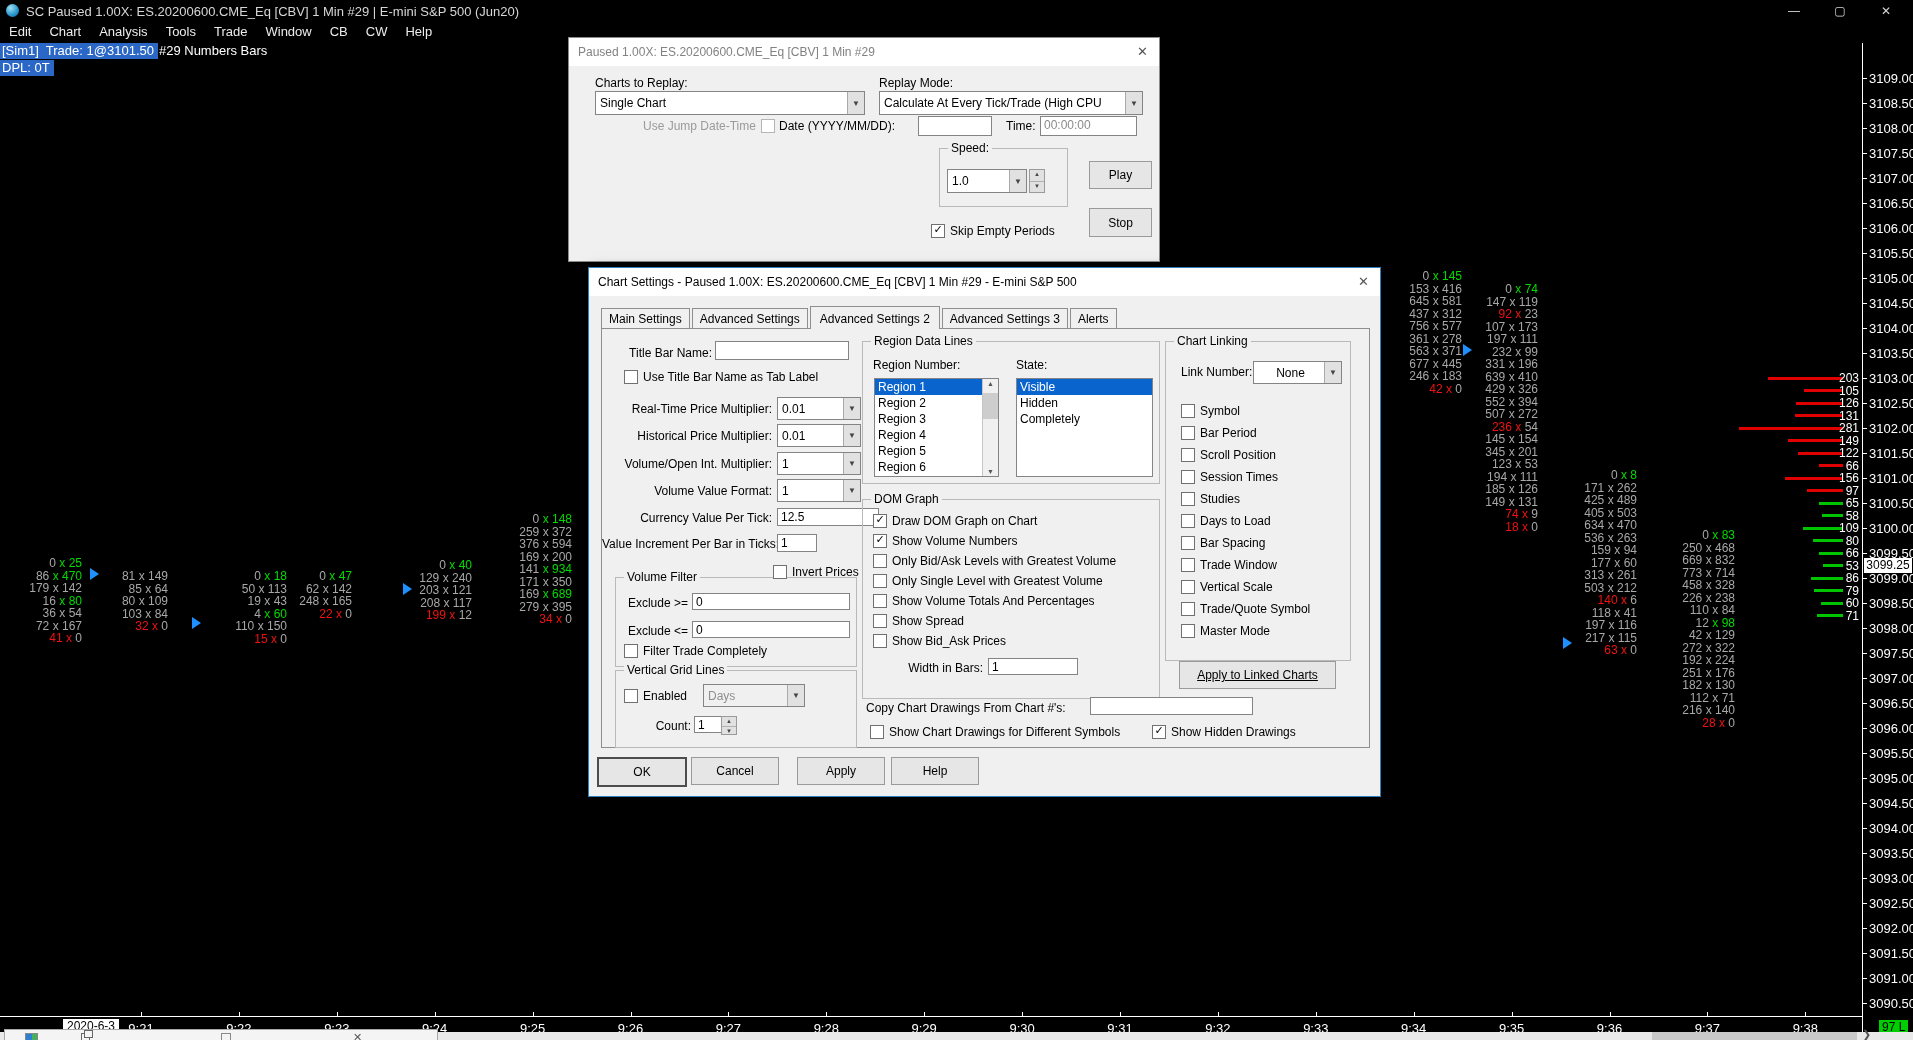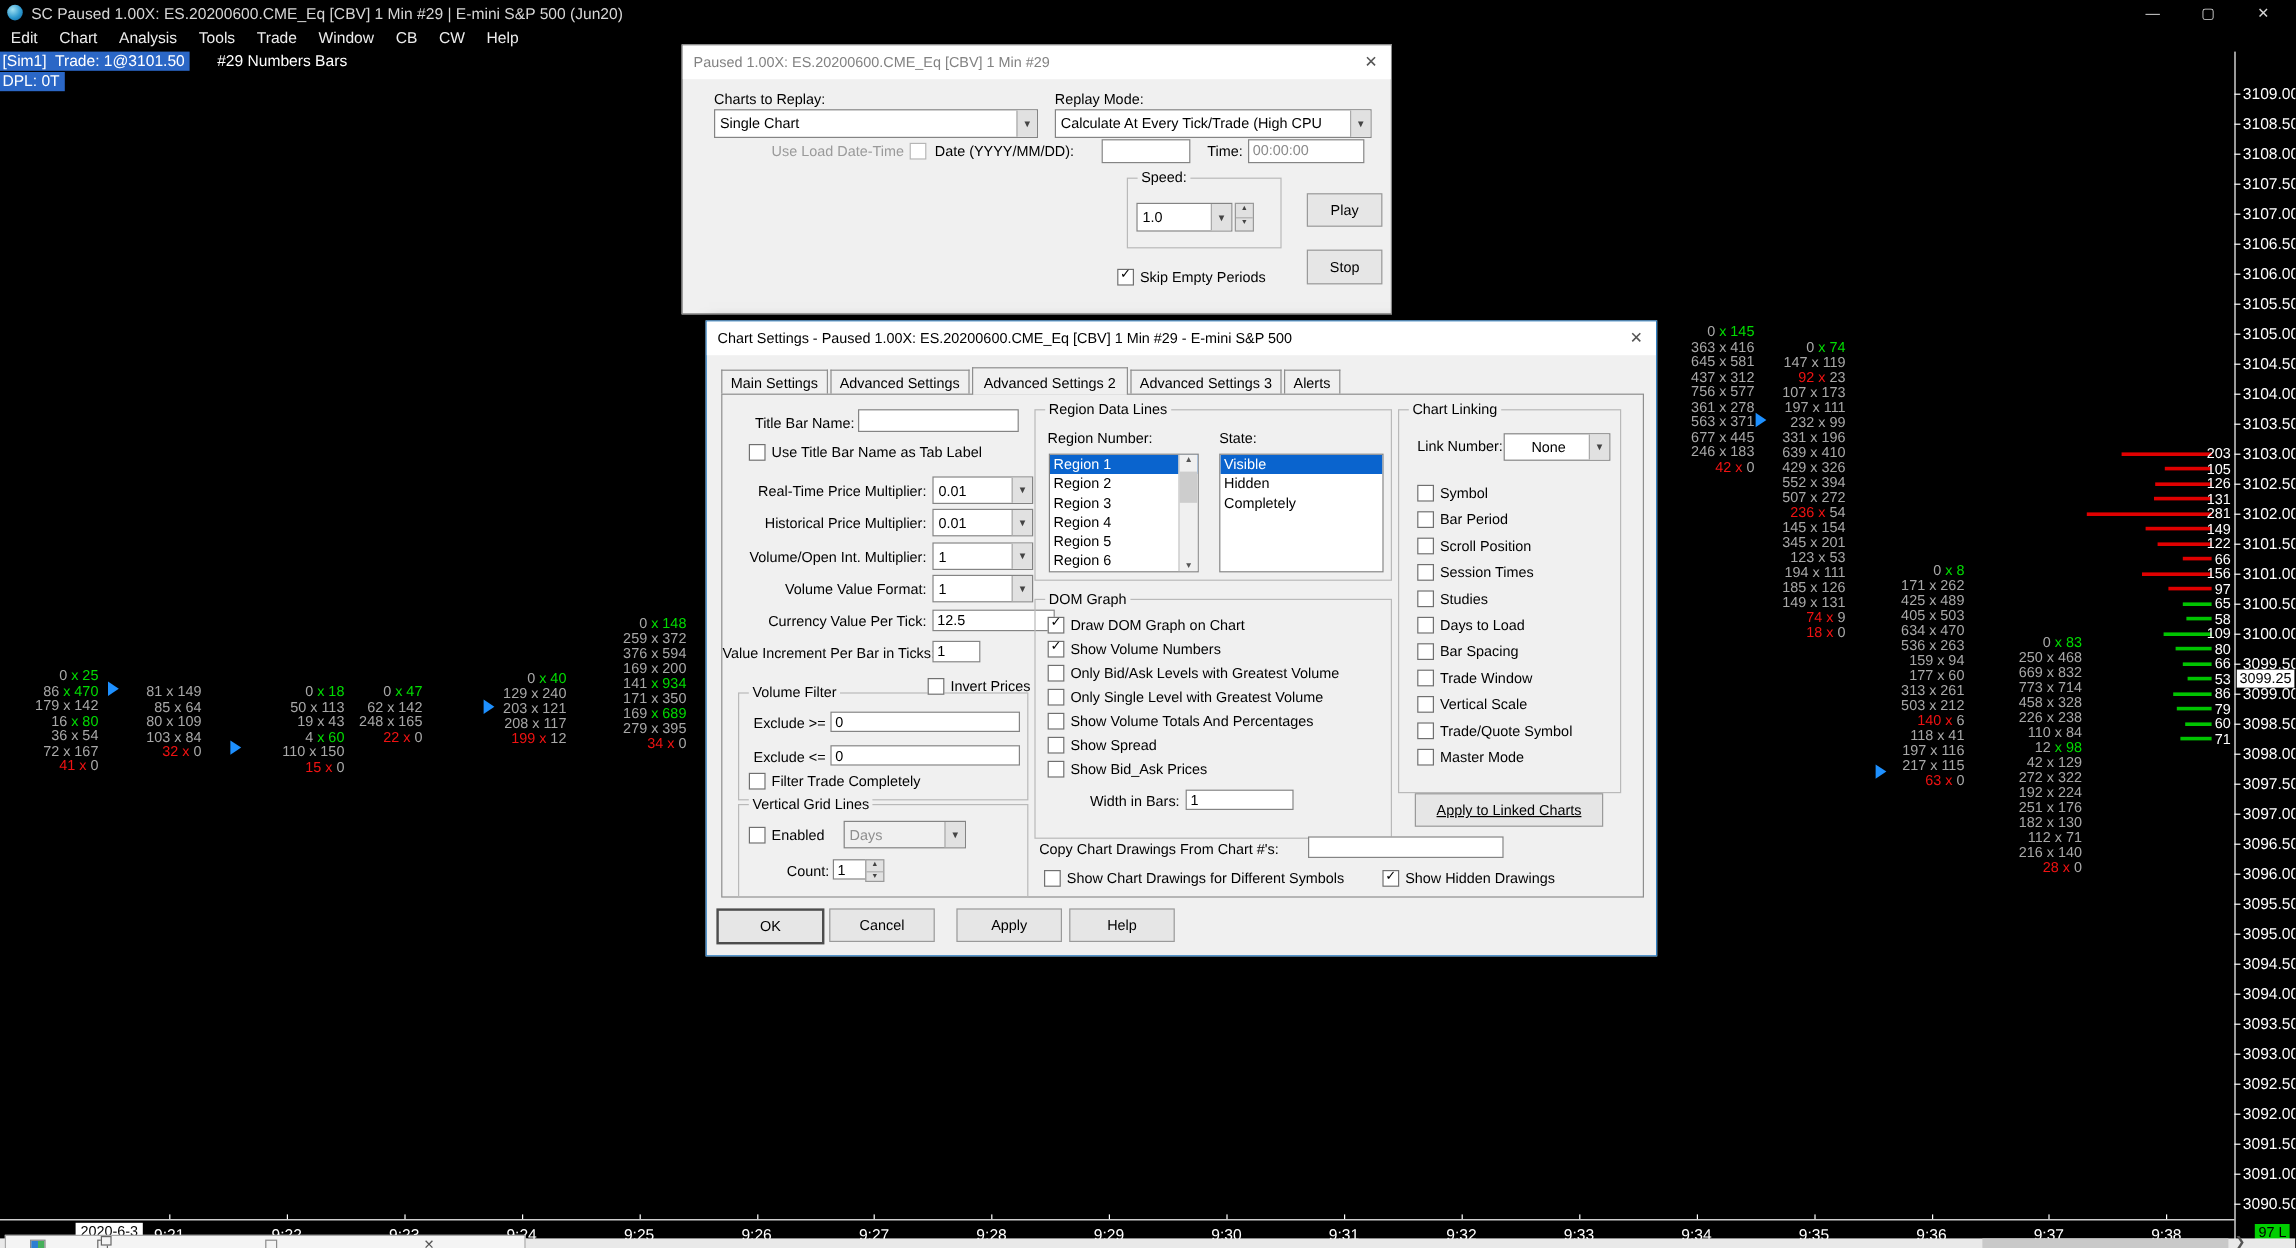--- a/index.html
+++ b/index.html
@@ -10,21 +10,21 @@
   .titlebar{position:absolute;left:0;top:0;width:100%;height:22px;background:#000;}
   .globe{position:absolute;left:6px;top:4px;width:13px;height:13px;border-radius:50%;
          background:radial-gradient(circle at 35% 30%,#9fe0f2,#2e9ad0 55%,#0b5d97);}
   .title-text{position:absolute;left:26px;top:4px;font-size:13px;color:#d6d6d6;white-space:nowrap;}
   .win-btns{position:absolute;right:4px;top:0;display:flex;}
   .win-btn{width:46px;height:22px;color:#d6d6d6;font-size:12px;text-align:center;line-height:22px;}
   .menubar{position:absolute;left:0;top:22px;width:100%;height:20px;background:#000;display:flex;}
   .menu-item{color:#ececec;font-size:13px;padding:2px 9px 0 9px;white-space:nowrap;}
   .statusline{position:absolute;left:0;font-size:13px;height:16px;line-height:16px;white-space:pre;}
   .statusline .hl{background:#2B67C6;color:#fff;padding:0 4px 1px 2px;}
-  .statusline .plain{color:#fff;padding-left:23px;}
+  .statusline .plain{color:#fff;padding-left:1px;}
 
   
   #chart{position:absolute;left:0;top:0;width:1913px;height:1040px;}
   .axis-v{position:absolute;left:1862px;top:43px;width:1px;height:990px;background:#fff;}
   .axis-h{position:absolute;left:0;top:1016px;width:1862px;height:1px;background:#fff;}
   .plabel{position:absolute;left:1869px;transform:translateY(-50%);color:#fff;font-size:13px;white-space:nowrap;}
   .ptick{position:absolute;left:1862px;width:5px;height:1px;background:#fff;}
   .lastprice{position:absolute;left:1864px;width:48px;height:15px;background:#fff;color:#000;
              font-size:12px;text-align:center;line-height:15px;}
   .domvol{position:absolute;transform:translateY(-50%);color:#fff;font-size:12px;}
@@ -272,21 +272,21 @@
           <div class="crow"><span class="n">376</span><span class="n"> x </span><span class="n">594</span></div>
           <div class="crow"><span class="n">169</span><span class="n"> x </span><span class="n">200</span></div>
           <div class="crow"><span class="n">141</span><span class="g"> x </span><span class="g">934</span></div>
           <div class="crow"><span class="n">171</span><span class="n"> x </span><span class="n">350</span></div>
           <div class="crow"><span class="n">169</span><span class="g"> x </span><span class="g">689</span></div>
           <div class="crow"><span class="n">279</span><span class="n"> x </span><span class="n">395</span></div>
           <div class="crow"><span class="r">34</span><span class="r"> x </span><span class="n">0</span></div>
         </div>
         <div class="cluster" style="right: 451px; top: 270px;">
           <div class="crow"><span class="n">0</span><span class="g"> x </span><span class="g">145</span></div>
-          <div class="crow"><span class="n">363</span><span class="n"> x </span><span class="n">416</span></div>
+          <div class="crow"><span class="n">153</span><span class="n"> x </span><span class="n">416</span></div>
           <div class="crow"><span class="n">645</span><span class="n"> x </span><span class="n">581</span></div>
           <div class="crow"><span class="n">437</span><span class="n"> x </span><span class="n">312</span></div>
           <div class="crow"><span class="n">756</span><span class="n"> x </span><span class="n">577</span></div>
           <div class="crow"><span class="n">361</span><span class="n"> x </span><span class="n">278</span></div>
           <div class="crow"><span class="n">563</span><span class="n"> x </span><span class="n">371</span></div>
           <div class="crow"><span class="n">677</span><span class="n"> x </span><span class="n">445</span></div>
           <div class="crow"><span class="n">246</span><span class="n"> x </span><span class="n">183</span></div>
           <div class="crow"><span class="r">42</span><span class="r"> x </span><span class="n">0</span></div>
         </div>
         <div class="cluster" style="right: 375px; top: 283px;">
@@ -431,21 +431,21 @@
     <div class="dd" style="left:26px;top:53px;width:268px;height:22px;">
       <span class="v">Single Chart</span>
         <span class="a">▼</span>
     </div>
     <div class="lbl" style="left:310px;top:38px;">Replay Mode:</div>
     <div class="dd" style="left:310px;top:53px;width:262px;height:22px;">
       <span class="v">Calculate At Every Tick/Trade (High CPU</span>
         <span class="a">▼</span>
     </div>
     <div class="cbrow abs dis" style="left:74px;top:81px;">
-      <span class="cblabel">Use Load Date-Time</span>
+      <span class="cblabel">Use Jump Date-Time</span>
       <span class="cbbox"></span>
     </div>
     <div class="lbl" style="left:210px;top:81px;">Date (YYYY/MM/DD):</div>
     <div class="txt dis" style="left:349px;top:78px;width:66px;height:16px;"></div>
     <div class="lbl" style="left:437px;top:81px;">Time:</div>
     <div class="txt dis" style="left:471px;top:78px;width:89px;height:16px;">00:00:00</div>
 
 
     <div class="grp" style="left:370px;top:110px;width:127px;height:57px;">
       <span class="gl">Speed:</span>

